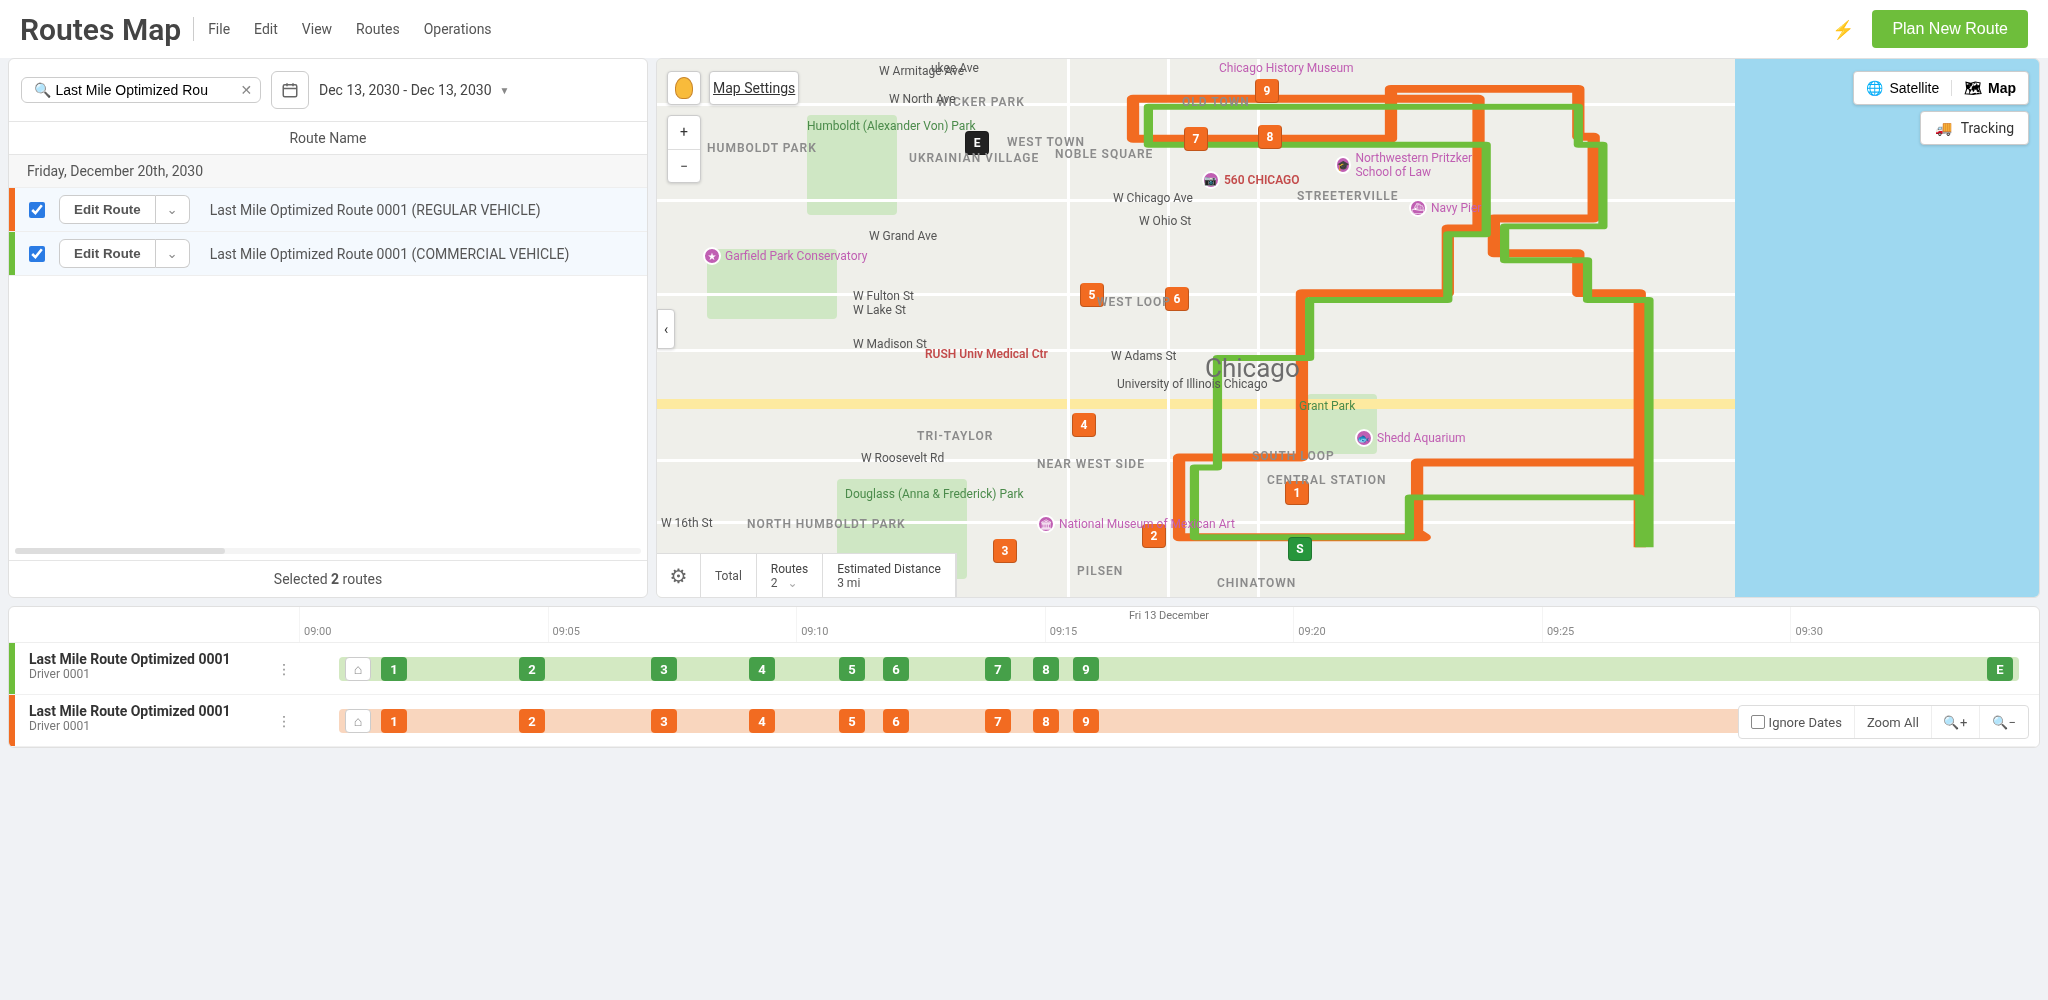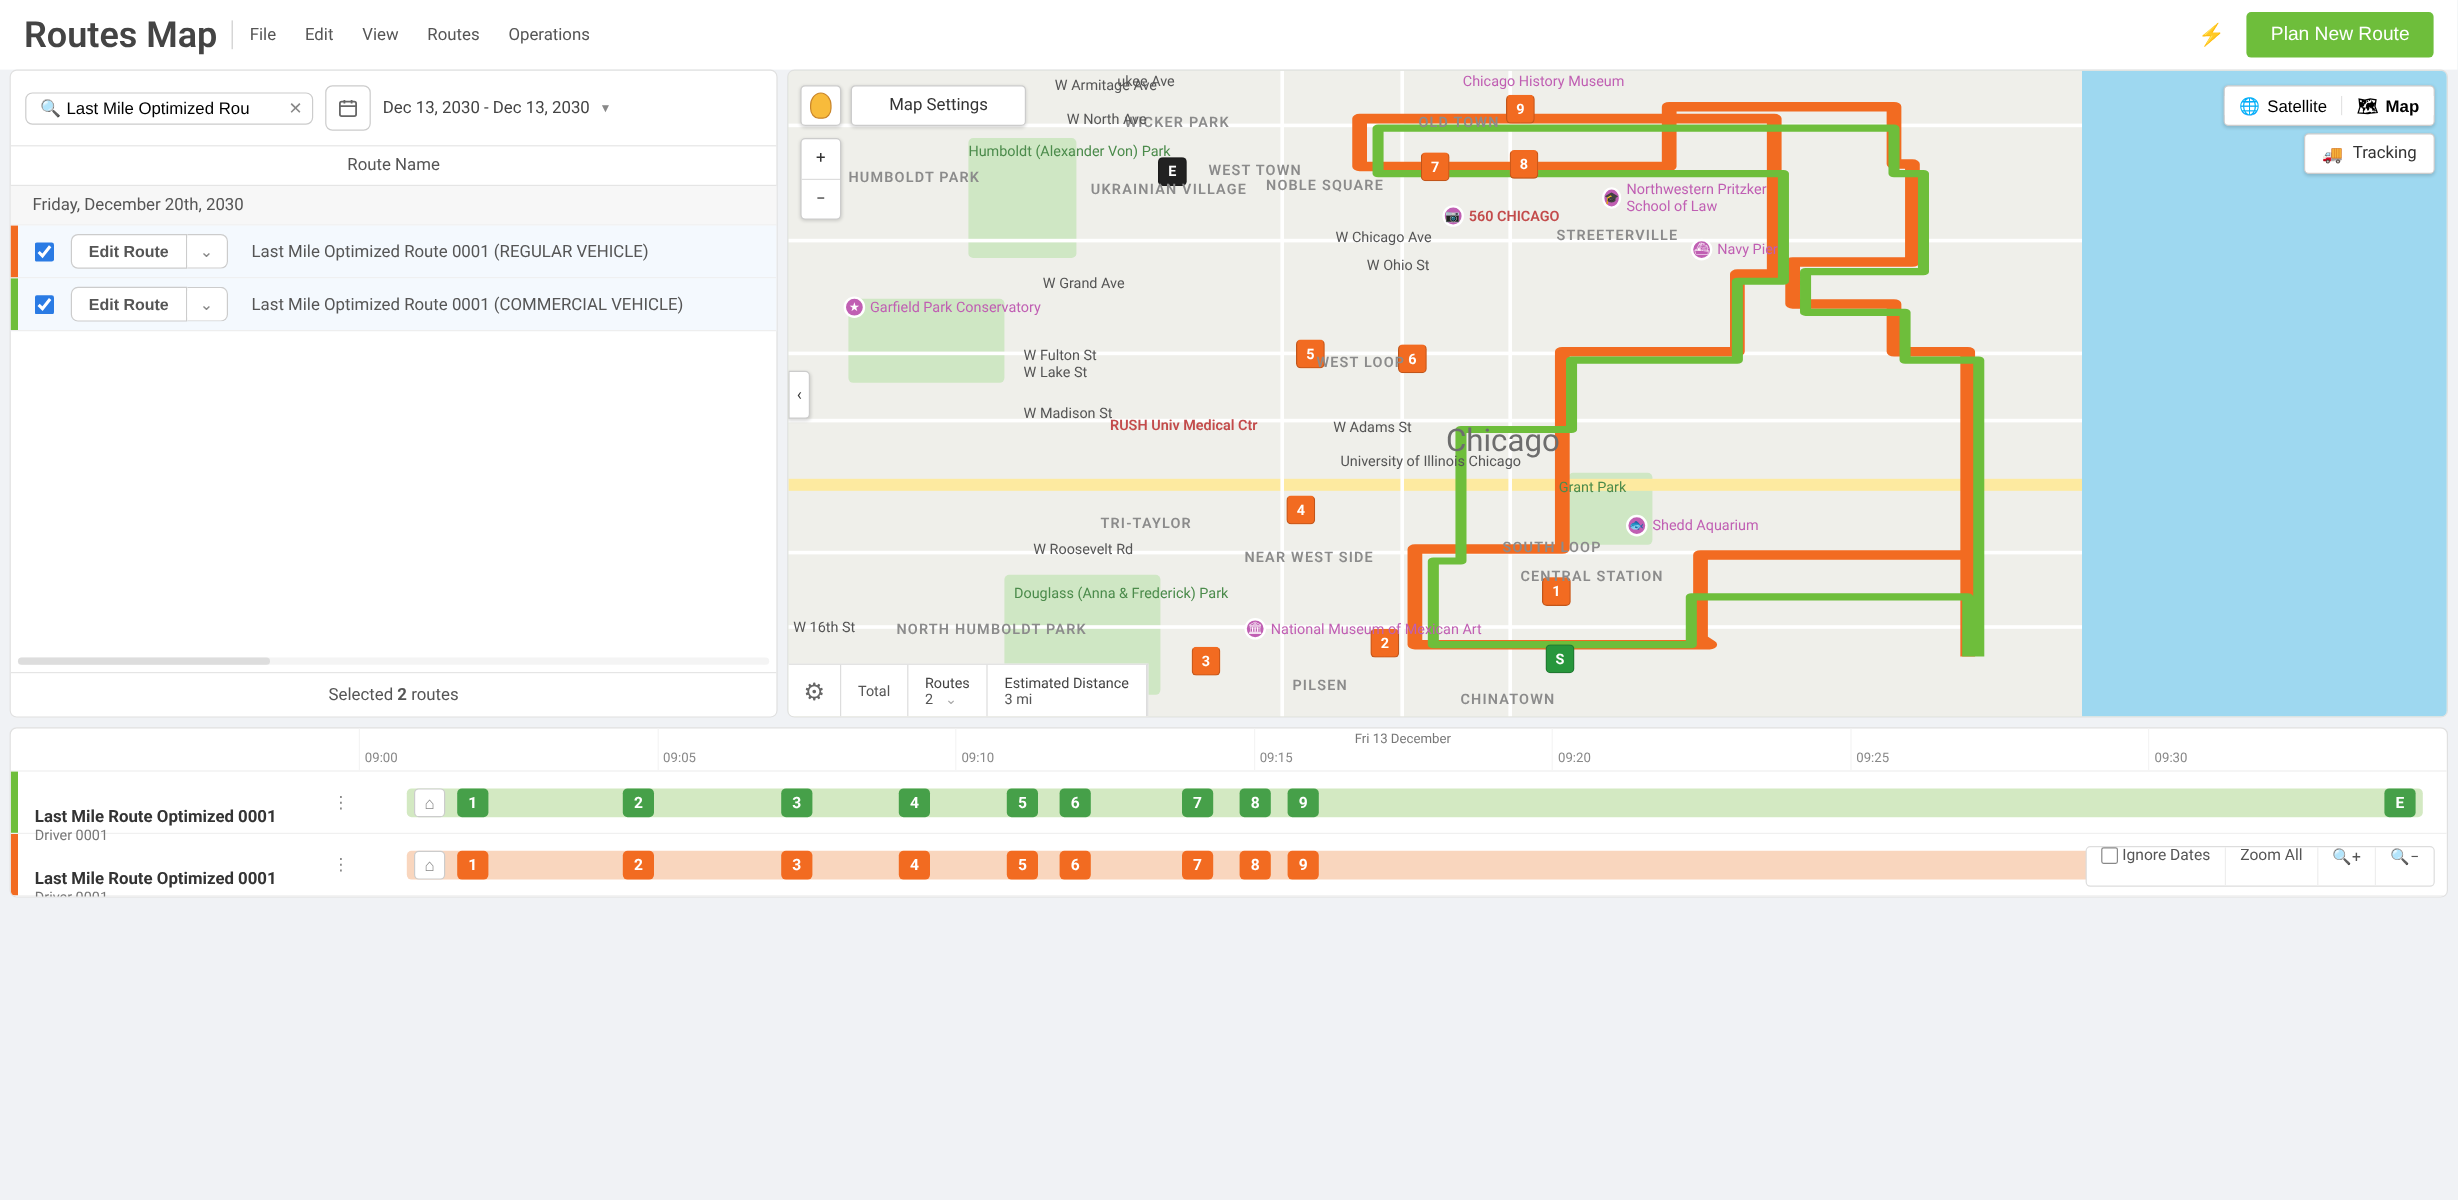--- a/index.html
+++ b/index.html
@@ -53,21 +53,21 @@
 
 .map-label { position:absolute; font-size:12px; color:#555; white-space:nowrap; }
 .map-label.big { font-size:26px; color:#6d6d6d; font-weight:400; }
 .map-label.neigh { font-size:12px; color:#8b8b8b; letter-spacing:1px; font-weight:600; }
 .poi { position:absolute; display:flex; align-items:center; gap:4px; font-size:12px; color:#C05FB3; }
 .poi-dot { width:18px; height:18px; border-radius:50%; background:#C05FB3; border:2px solid #fff; display:flex;align-items:center;justify-content:center;color:#fff;font-size:10px; }
 
 .map-ctrl { position:absolute; background:#fff; border:1px solid #ccc; border-radius:4px; display:flex; align-items:center; justify-content:center; box-shadow:0 1px 3px rgba(0,0,0,0.15); }
 .pegman { left:10px; top:12px; width:34px; height:34px; }
 .pegman-inner{ width:18px; height:22px; background:#F8BB3B; border-radius:50% 50% 40% 40%; border:1px solid #C9852A;}
-.settings-btn { left:52px; top:12px; height:34px; padding:0 31px; cursor:pointer; }
+.settings-btn { left:52px; top:12px; height:34px; padding:0 3px; cursor:pointer;text-decoration:underline; }
 .zoom { left:10px; top:56px; width:34px; height:68px; flex-direction:column; }
 .zoom div { flex:1; display:flex;align-items:center;justify-content:center; cursor:pointer; width:100%; }
 .zoom div:first-child{border-bottom:1px solid #ddd;}
 .collapse-tab { left:0; top:250px; width:18px; height:40px; border-radius:0 4px 4px 0; cursor:pointer; }
 
 .maptype { right:10px; top:12px; height:34px; display:flex; padding:0; }
 .maptype button { border:none; background:#fff; padding:0 12px; display:flex; align-items:center; gap:6px; cursor:pointer; font-size:14px; }
 .maptype button:first-child{border-right:1px solid #ddd;}
 .tracking { right:10px; top:52px; height:34px; padding:0 14px; display:flex; gap:8px; cursor:pointer; }
 .pin { position:absolute; width:24px; height:24px; border-radius:4px; color:#fff; font-weight:700; font-size:12px; display:flex;align-items:center;justify-content:center; border:1px solid rgba(0,0,0,0.2); }
@@ -87,34 +87,34 @@
 
 .timeline { margin:8px; background:#fff; border:1px solid #e0e0e0; border-radius:6px; position:relative; overflow:hidden; }
 .tl-header { display:flex; height:36px; border-bottom:1px solid #eee; }
 .tl-left-spacer{ width:290px; flex-shrink:0; }
 .tl-date-label { position:absolute; left:290px; right:0; top:2px; text-align:center; font-size:11px; color:#777; pointer-events:none; }
 .tl-ticks { flex:1; display:flex; position:relative; }
 .tl-tick { flex:1; font-size:11px; color:#888; padding-top:18px; padding-left:4px; border-left:1px solid #f4f4f4; }
 
 .tl-row { display:flex; height:52px; align-items:stretch; border-bottom:1px solid #f0f0f0; }
 .tl-row-label { width:260px; padding:8px 10px 8px 14px; border-left:6px solid; }
-.tl-row-label .t1{ font-weight:700; color:#333; font-size:14px; white-space:nowrap; overflow:hidden; text-overflow:ellipsis;margin-top:22px;}
+.tl-row-label .t1{ font-weight:700; color:#333; font-size:14px; white-space:nowrap; overflow:hidden; text-overflow:ellipsis;}
 .tl-row-label .t2{ font-size:12px; color:#777; }
 .tl-dots-btn{ width:30px; display:flex;align-items:center;justify-content:center;color:#888;cursor:pointer; }
 .tl-lane { flex:1; position:relative; padding:10px 0; }
 .lane-bar { position:absolute; left:40px; right:20px; top:14px; height:24px; border-radius:4px; }
 .lane-green{ background:#D3E9C2; }
 .lane-orange{ background:#F9D6BE; }
 .home-chip{ position:absolute; left:46px; top:14px; width:26px; height:24px; background:#fff; border:1px solid #ccc; border-radius:4px; display:flex;align-items:center;justify-content:center;color:#888;}
 .wp { position:absolute; top:14px; width:26px; height:24px; border-radius:4px; color:#fff; font-weight:700; display:flex;align-items:center;justify-content:center; font-size:13px;}
 .wp.green{background:#46A049;}
 .wp.orange{background:#F26B21;}
 
 .tl-footer-controls{ position:absolute; right:10px; bottom:8px; display:flex; gap:0; background:#fff; border:1px solid #ddd; border-radius:4px; height:34px; align-items:center; }
-.tl-fc-item{ padding:0 12px; display:flex; gap:4px; border-right:1px solid #eee; height:100%; cursor:pointer; color:#555; font-size:13px; }
+.tl-fc-item{ padding:0 12px; display:flex; align-items:center; gap:4px; border-right:1px solid #eee; height:100%; cursor:pointer; color:#555; font-size:13px; }
 .tl-fc-item:last-child{border-right:none;}
 
 svg.route-svg{position:absolute; inset:0; width:100%; height:100%;}
 </style>
 </head>
 <body>
 
 <div class="header">
   <div class="header-title">Routes Map</div>
   <div class="header-divider"></div>

